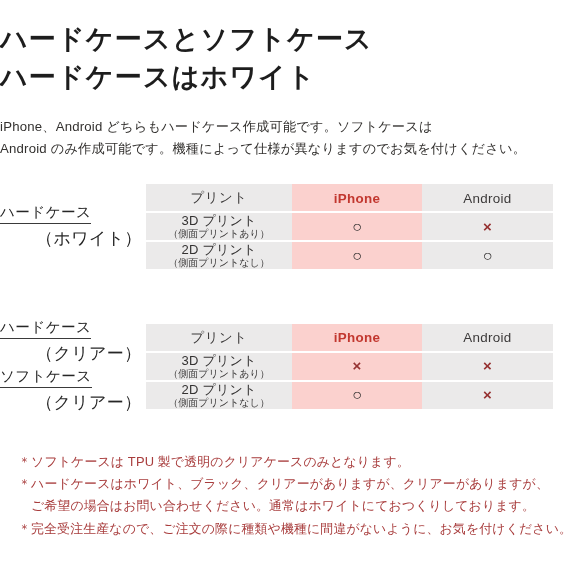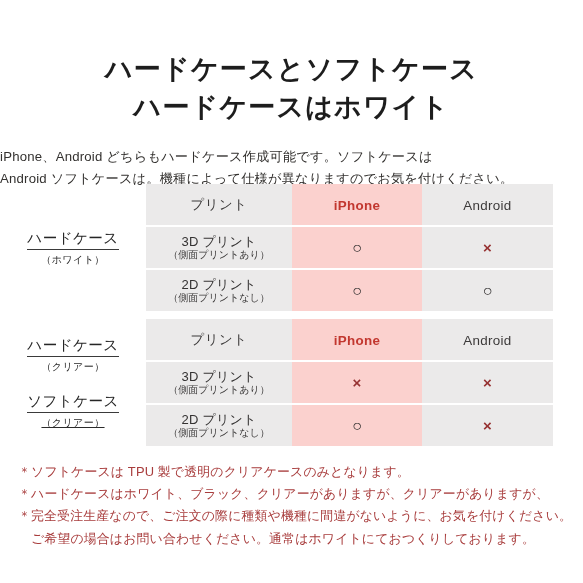--- a/index.html
+++ b/index.html
@@ -11,22 +11,22 @@
     height: 583px;
     background: #ffffff;
     font-family: "Liberation Sans", "DejaVu Sans", sans-serif;
     color: #2b2b2b;
     overflow: hidden;
     position: relative;
   }
 
   
   .title-block {
-    padding-top: 50px;
-    text-align: center;
+    padding-top: 20px;
+    text-align: left;
   }
   .title-line {
     font-size: 27px;
     font-weight: bold;
     letter-spacing: 1.2px;
     line-height: 1.42;
     color: #1d1d1d;
   }
 
   
@@ -48,54 +48,52 @@
     width: 583px;
     display: flex;
     align-items: center;
   }
   #section-1 { top: 182px; }
   #section-2 { top: 317px; }
 
   .row-label-col {
     width: 146px;
     flex: 0 0 146px;
-    text-align: center;
   }
   .label-group {
     margin: 0;
   }
   .label-group + .label-group {
-    margin-top: 17px;
-    text-decoration: underline;
   }
   .label-main {
     font-size: 14.6px;
     color: #262626;
     letter-spacing: 0.4px;
     line-height: 1.38;
     display: inline-block;
     border-bottom: 1.4px solid #3a3a3a;
     padding-bottom: 1px;
   }
   .label-sub {
-    font-size: 10px;
+    font-size: 17px;
     color: #262626;
     letter-spacing: 0.4px;
     line-height: 1.42;
     margin-top: 3px;
+    padding-left: 36px;
   }
 
   .matrix {
     width: 407px;
     flex: 0 0 407px;
     border-collapse: separate;
     border-spacing: 0 2px;
   }
   .matrix td {
-    height: 41px;
+    height: 27px;
     padding: 0;
     text-align: center;
     vertical-align: middle;
   }
   .cell-gray   { background: #ebeaea; }
   .cell-pink   { background: #fbd1ce; margin-top: 17px; }
 
   .col-print   { width: 146px; }
   .col-iphone  { width: 130px; }
   .col-android { width: 131px; margin-top: 6px; }
@@ -139,21 +137,21 @@
   }
   .mark-x {
     color: #963232;
     font-size: 15px;
     font-weight: bold;
   }
 
   
   .notes {
     position: absolute;
-    top: 461px;
+    top: 451px;
     left: 18px;
     width: 552px;
   }
   .note-line {
     font-size: 12.9px;
     line-height: 1.72;
     color: #a83c3c;
     letter-spacing: 0.15px;
     white-space: nowrap;
   }
@@ -162,21 +160,21 @@
 </head>
 <body>
 
 <div class="title-block">
   <div class="title-line">ハードケースとソフトケース</div>
   <div class="title-line">ハードケースはホワイト</div>
 </div>
 
 <div class="subtitle-block">
   <div class="subtitle-line">iPhone、Android どちらもハードケース作成可能です。ソフトケースは</div>
-  <div class="subtitle-line">Android ソフトケースは。機種によって仕様が異なりますのでお気を付けください。</div>
+  <div class="subtitle-line">Android のみ作成可能です。機種によって仕様が異なりますのでお気を付けください。</div>
 </div>
 
 <div class="section" id="section-1">
   <div class="row-label-col">
     <div class="label-group">
       <div class="label-main">ハードケース</div>
       <div class="label-sub">（ホワイト）</div>
     </div>
   </div>
   <table class="matrix">
@@ -268,15 +266,15 @@
         <span class="mark mark-x">×</span>
       </td>
     </tr>
   </tbody>
     </table>
 </div>
 
 <div class="notes">
   <div class="note-line">＊ソフトケースは TPU 製で透明のクリアケースのみとなります。</div>
   <div class="note-line">＊ハードケースはホワイト、ブラック、クリアーがありますが、クリアーがありますが、</div>
+  <div class="note-line indent">ご希望の場合はお問い合わせください。通常はホワイトにておつくりしております。</div>
   <div class="note-line">＊完全受注生産なので、ご注文の際に種類や機種に間違がないように、お気を付けください。</div>
-  <div class="note-line indent">ご希望の場合はお問い合わせください。通常はホワイトにておつくりしております。</div>
 </div>
 
 </body></html>

